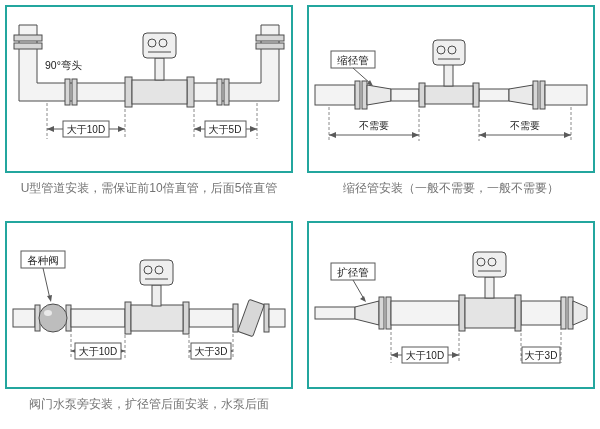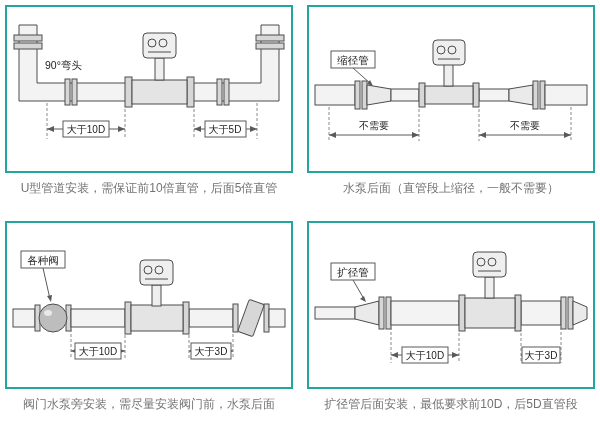--- a/index.html
+++ b/index.html
@@ -147,21 +147,21 @@
         <g>
           <line class="extline" x1="170" y1="102" x2="170" y2="134"></line>
           <line class="extline" x1="262" y1="100" x2="262" y2="134"></line>
           <line class="dimline" x1="170" y1="128" x2="262" y2="128"></line>
           <polygon class="arrow" points="170,128 177,125 177,131"></polygon>
           <polygon class="arrow" points="262,128 255,125 255,131"></polygon>
           <text class="dimtext" text-anchor="middle" x="216" y="122">不需要</text>
         </g>
       </svg>
     </div>
-    <figcaption class="caption">水泵后面（直管段上缩径，一般不需要）</figcaption>
+    <figcaption class="caption">缩径管安装（一般不需要，一般不需要）</figcaption>
   </figure>
 
   <figure class="cell" style="margin:0">
     <div class="panel">
       <svg viewBox="0 0 284 164">
         <g>
           <rect class="pipe" x="6" y="86" width="22" height="18"></rect>
           <rect class="flange" x="28" y="82" width="5" height="26"></rect>
           <rect class="flange" x="59" y="82" width="5" height="26"></rect>
           <rect class="pipe" x="64" y="86" width="54" height="18"></rect>
@@ -207,21 +207,21 @@
           <line class="extline" x1="226" y1="106" x2="226" y2="136"></line>
           <line class="dimline" x1="182" y1="128" x2="226" y2="128"></line>
           <polygon class="arrow" points="182,128 189,125 189,131"></polygon>
           <polygon class="arrow" points="226,128 219,125 219,131"></polygon>
           <rect class="dimbox" x="184" y="120" width="40" height="16"></rect>
           <text class="dimtext" text-anchor="middle" x="204" y="132">大于3D</text>
         </g>
       </svg>
     </div>
     <figcaption class="caption">
-      <div>阀门水泵旁安装，需尽量安装阀门前，水泵后面</div>
+      <div>阀门水泵旁安装，扩径管后面安装，水泵后面</div>
     </figcaption>
   </figure>
 
   <figure class="cell" style="margin:0">
     <div class="panel">
       <svg viewBox="0 0 284 164">
         <g>
           <rect class="pipe" x="6" y="84" width="40" height="12"></rect>
           <polygon class="cone" points="46,84 70,78 70,102 46,96"></polygon>
           <rect class="flange" x="70" y="74" width="5" height="32"></rect>
@@ -261,16 +261,15 @@
           <line class="extline" x1="212" y1="110" x2="212" y2="140"></line>
           <line class="extline" x1="252" y1="104" x2="252" y2="140"></line>
           <line class="dimline" x1="212" y1="132" x2="252" y2="132"></line>
           <polygon class="arrow" points="212,132 219,129 219,135"></polygon>
           <polygon class="arrow" points="252,132 245,129 245,135"></polygon>
           <rect class="dimbox" x="213" y="124" width="38" height="16"></rect>
           <text class="dimtext" text-anchor="middle" x="232" y="136">大于3D</text>
         </g>
       </svg>
     </div>
-    <figcaption class="caption">扩径管后面安装，最低要求前10D，后5D直管段</figcaption>
   </figure>
 
 </div>
 
 </body></html>

